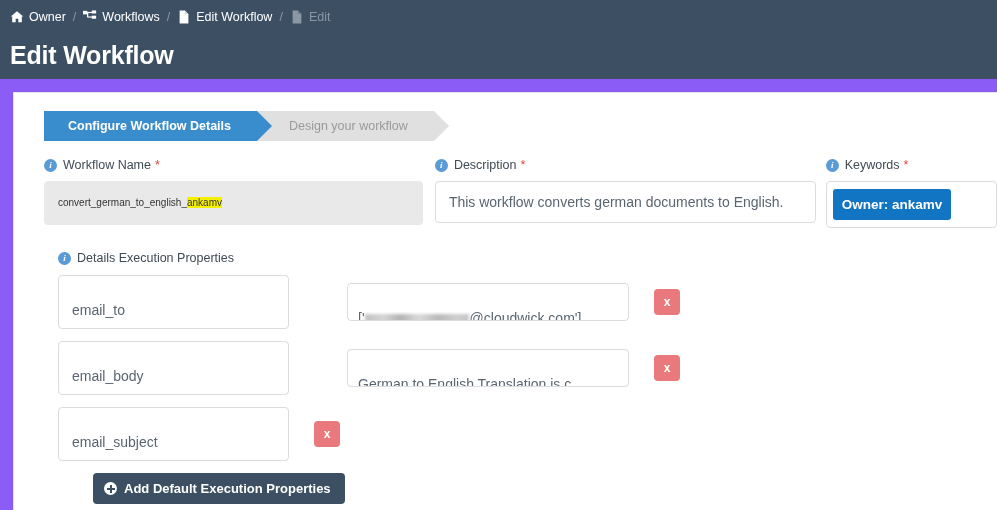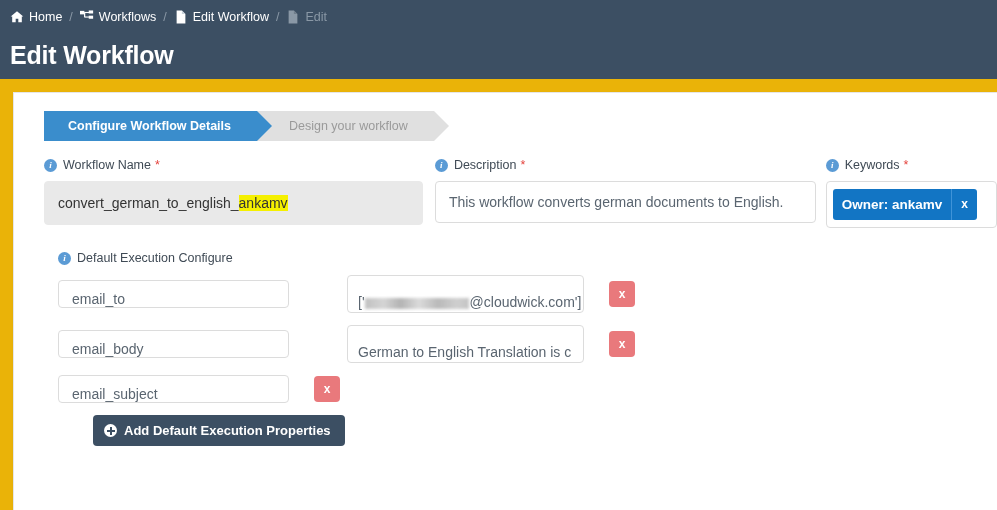--- a/index.html
+++ b/index.html
@@ -53,21 +53,21 @@
     color: #ffffff;
     font-size: 25px;
     font-weight: bold;
     margin-top: 14px;
     letter-spacing: -0.2px;
   }
 
   
   .content-area {
     padding: 13px 0 0 13px;
-    background: #eab308;
+    background: #8b5cf6;
     height: 431px;
   }
   .card {
     background: #ffffff;
     border: 1px solid #e6e6e6;
     border-right: none;
     box-shadow: 0 1px 2px rgba(0,0,0,0.06);
     height: 420px;
     padding: 18px 0 0 0;
     position: relative;
@@ -146,21 +146,21 @@
   }
   .req { color: #e4423c; margin-left: 4px; }
 
   .text-input {
     width: 100%;
     height: 44px;
     border: 1px solid #dcdcdc;
     border-radius: 4px;
     background: #ffffff;
     padding: 0 13px;
-    font-size: 14px;
+    font-size: 10px;
     color: #5a6570;
     font-family: "Liberation Sans", sans-serif;
     line-height: 42px;
     overflow: hidden;
     white-space: nowrap;
   }
   .text-input.disabled {
     background: #e9e9e9;
     border-color: #e9e9e9;
     color: #333;
@@ -192,20 +192,21 @@
   .tag {
     display: inline-flex;
     align-items: stretch;
     background: #1275c4;
     color: #ffffff;
     border-radius: 3px;
     height: 31px;
     overflow: hidden;
     font-size: 13.5px;
     font-weight: bold;
+    flex-direction: column;
   }
   .tag-label { padding: 0 9px; line-height: 31px; }
   .tag-x {
     width: 26px;
     text-align: center;
     line-height: 31px;
     border-left: 1px solid #3f93d8;
     font-size: 12px;
     cursor: pointer;
   }
@@ -213,38 +214,38 @@
   
   .props-section { margin-top: 22px; padding-left: 44px; }
   .props-label { margin-bottom: 9px; }
   .prop-row {
     display: flex;
     align-items: center;
     margin-bottom: 12px;
   }
   .prop-key {
     width: 231px;
-    height: 28px;
+    height: 54px;
     line-height: 36px;
     border: 1px solid #dcdcdc;
     border-radius: 4px;
-    padding: 0 13px;
+    padding: 16px 13px;
     font-size: 14px;
     color: #5a6570;
     background: #fff;
     overflow: hidden;
     white-space: nowrap;
   }
   .prop-val {
-    width: 237px;
+    width: 282px;
     height: 38px;
     line-height: 36px;
     border: 1px solid #dcdcdc;
     border-radius: 4px;
-    padding: 8px 10px;
+    padding: 16px 10px;
     margin-left: 58px;
     font-size: 14px;
     color: #5a6570;
     background: #fff;
     overflow: hidden;
     white-space: nowrap;
   }
   .redacted {
     display: inline-block;
     width: 104px;
@@ -311,21 +312,21 @@
 <div class="page-header">
 
   <div class="breadcrumb">
 
     <a class="crumb" href="#">
       <span class="bc-icon">
         <svg viewBox="0 0 16 16" width="14" height="14">
             <path d="M8 1.5 0.8 7.3h1.7V14h4V10h3v4h4V7.3h1.7z" fill="#fff"></path>
           </svg>
       </span>
-      <span>Home</span>
+      <span>Owner</span>
     </a>
     <span class="crumb-sep">/</span>
 
     <a class="crumb" href="#">
       <span class="bc-icon">
         <svg viewBox="0 0 16 16" width="14" height="14">
           <rect x="0" y="1" width="5" height="4" fill="#fff"></rect>
           <rect x="10" y="0.5" width="5" height="3.5" fill="#fff"></rect>
           <rect x="10" y="6.5" width="5" height="3.5" fill="#fff"></rect>
           <rect x="4.6" y="2.6" width="1.4" height="5.5" fill="#fff"></rect>
@@ -419,21 +420,21 @@
             <span class="tag-x">x</span>
           </span>
         </div>
       </div>
 
     </div>
 
     <div class="props-section">
       <div class="field-label props-label">
         <span class="info-icon">i</span>
-        <span>Default Execution Configure</span>
+        <span>Details Execution Properties</span>
       </div>
 
       <div class="prop-row">
         <div class="prop-key">email_to</div>
         <div class="prop-val">
           <span>['</span><span class="redacted"></span><span>@cloudwick.com']</span>
         </div>
         <button class="del-btn">x</button>
       </div>
 

